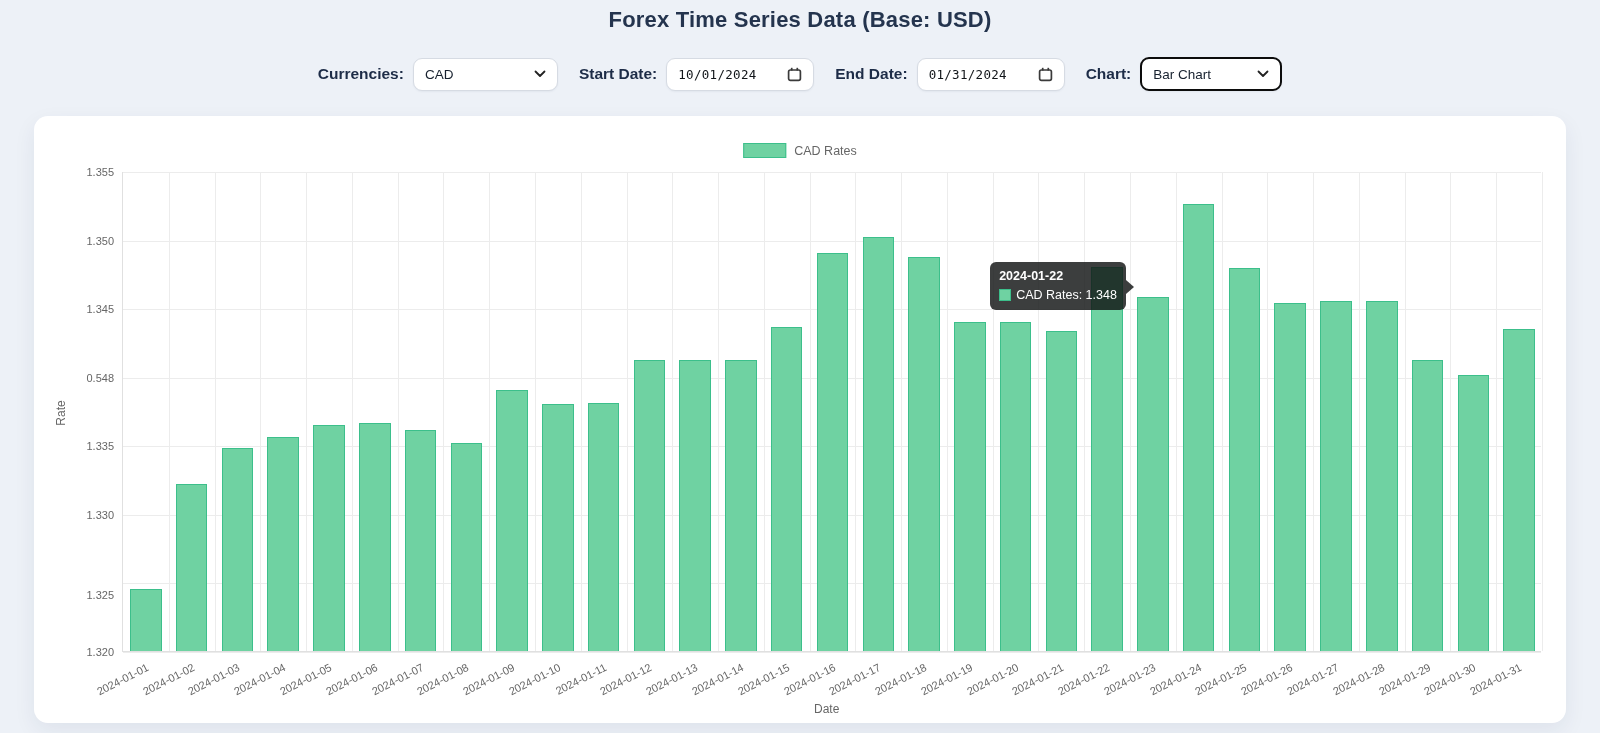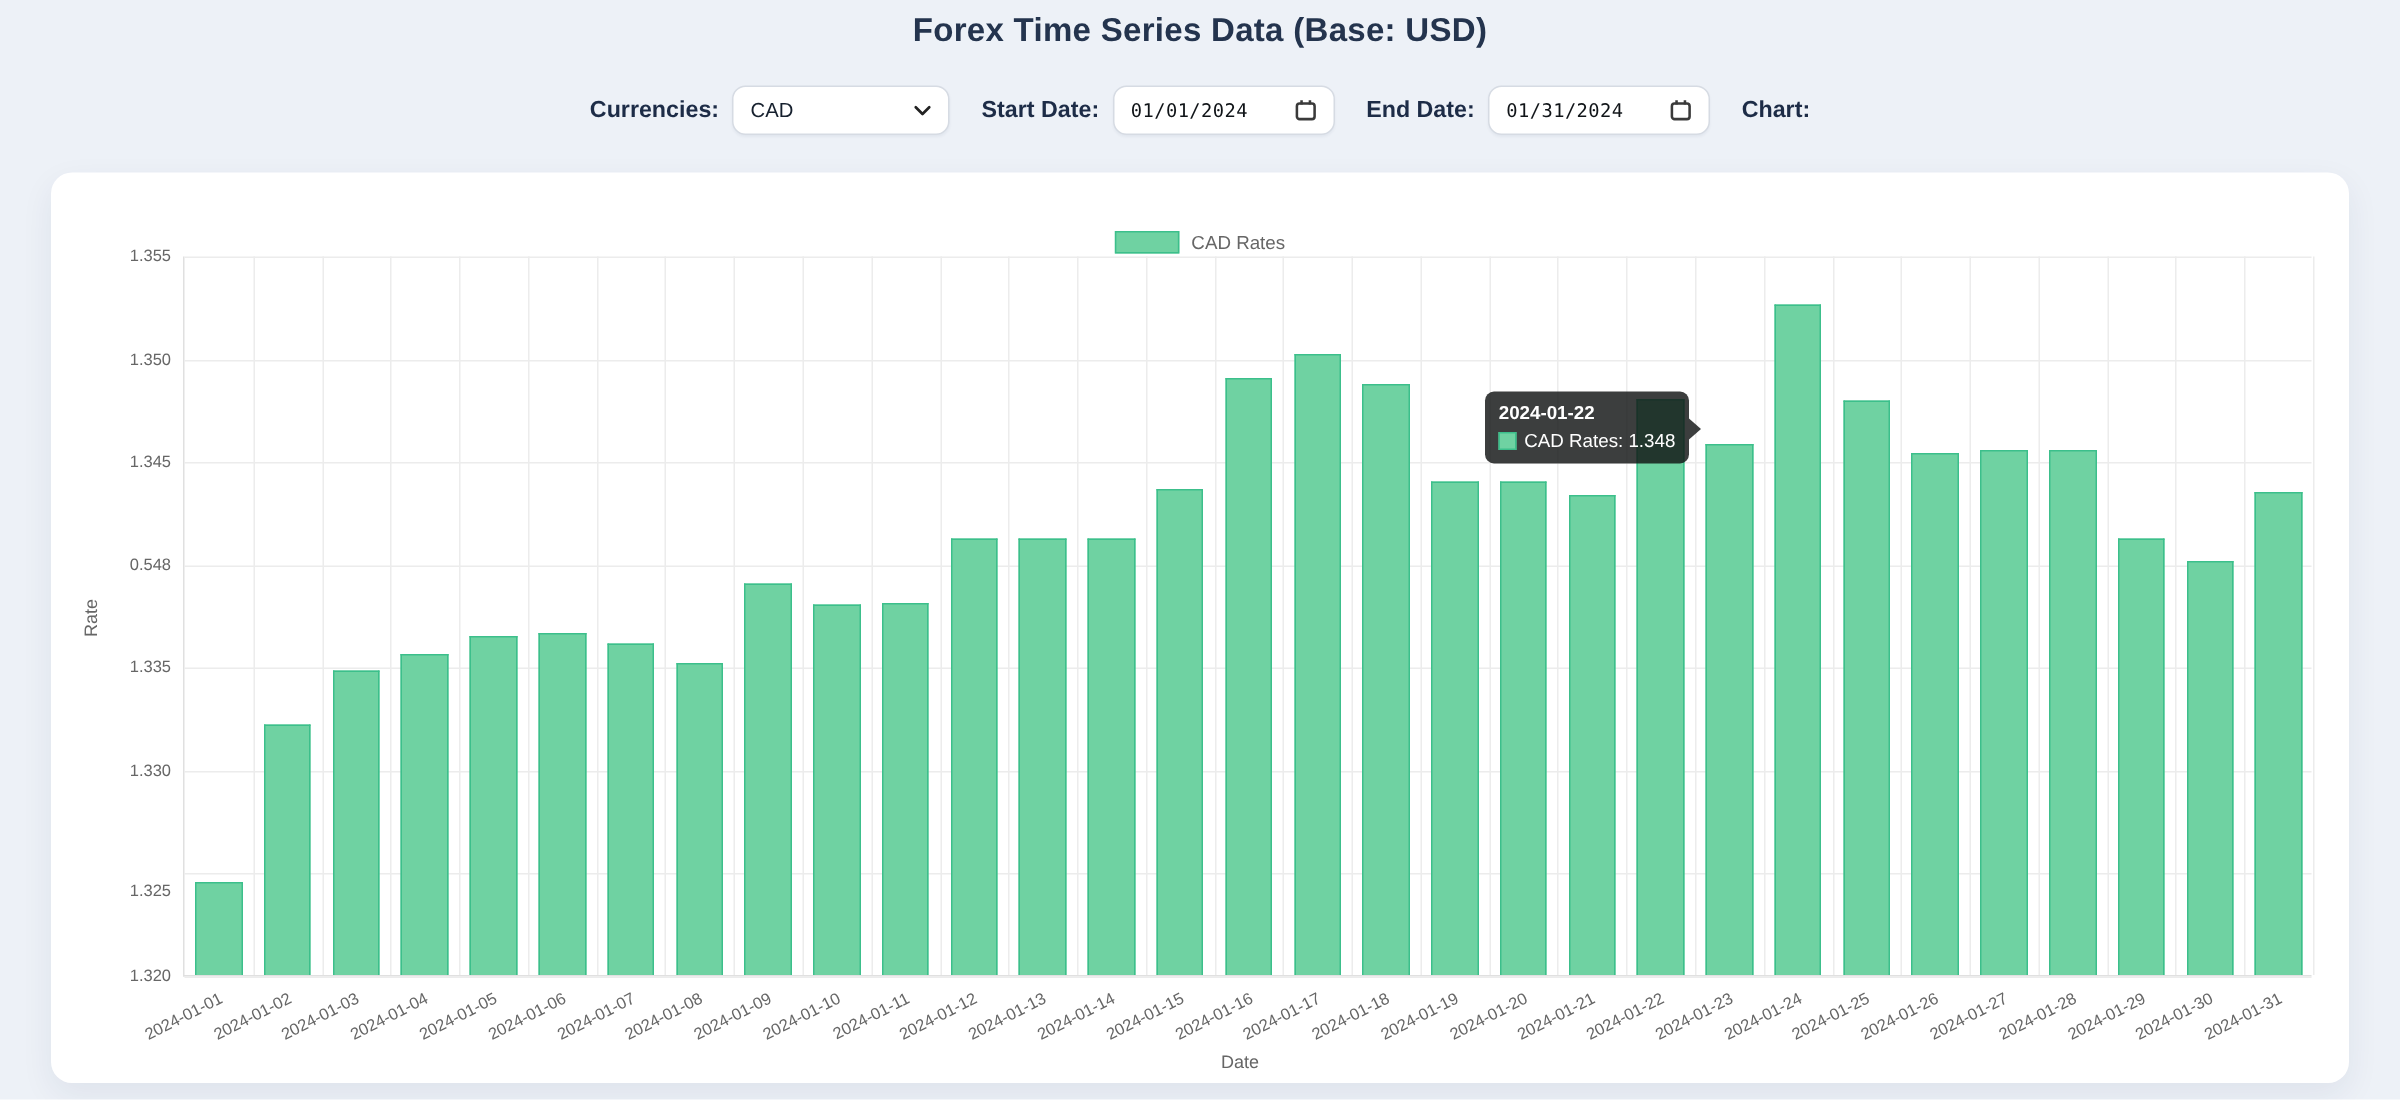--- a/index.html
+++ b/index.html
@@ -56,21 +56,21 @@
     position: relative;
     width: 1532px;
     height: 607px;
     margin: 25px auto 0 auto;
     background: var(--card-bg, #fff);
     border-radius: 14px;
     box-shadow: 0 8px 22px rgba(25,45,85,0.07);
   }
   .legend {
     position: absolute;
-    top: 39px; left: 50%;
+    top: 27px; left: 50%;
     transform: translateX(-50%);
     display: flex; align-items: center; gap: 8px;
     cursor: pointer;
   }
   .legend-box {
     width: 43px; height: 15px;
     background: var(--bar-fill, #6fd2a2);
     border: 1.5px solid var(--bar-border, #3cbf8b);
   }
   .legend-label { font-size: 12.5px; color: var(--label-text, #666); }
@@ -164,39 +164,45 @@
     <span class="ctrl-label">Currencies:</span>
     <div class="selectbox">
       <span>CAD</span>
       <svg class="chev" width="12" height="8" viewBox="0 0 12 8">
           <polyline points="1.5,1.5 6,6 10.5,1.5" fill="none" stroke="#222" stroke-width="1.8" stroke-linecap="round" stroke-linejoin="round"></polyline>
         </svg>
     </div>
 
     <span class="ctrl-label">Start Date:</span>
     <div class="datebox">
-      <span>01/01/2024</span>
+      <span>10/01/2024</span>
       <svg width="15" height="15" viewBox="0 0 15 15">
           <rect x="1.6" y="3" width="11.8" height="10.4" rx="1.8" fill="none" stroke="#3a3a3a" stroke-width="1.7"></rect>
           <line x1="4.7" y1="0.8" x2="4.7" y2="3.6" stroke="#3a3a3a" stroke-width="1.7"></line>
           <line x1="10.3" y1="0.8" x2="10.3" y2="3.6" stroke="#3a3a3a" stroke-width="1.7"></line>
         </svg>
     </div>
 
     <span class="ctrl-label">End Date:</span>
     <div class="datebox">
       <span>01/31/2024</span>
       <svg width="15" height="15" viewBox="0 0 15 15">
           <rect x="1.6" y="3" width="11.8" height="10.4" rx="1.8" fill="none" stroke="#3a3a3a" stroke-width="1.7"></rect>
           <line x1="4.7" y1="0.8" x2="4.7" y2="3.6" stroke="#3a3a3a" stroke-width="1.7"></line>
           <line x1="10.3" y1="0.8" x2="10.3" y2="3.6" stroke="#3a3a3a" stroke-width="1.7"></line>
         </svg>
     </div>
 
     <span class="ctrl-label">Chart:</span>
+    <div class="selectbox chart-select">
+      <span>Bar Chart</span>
+      <svg class="chev" width="12" height="8" viewBox="0 0 12 8">
+          <polyline points="1.5,1.5 6,6 10.5,1.5" fill="none" stroke="#222" stroke-width="1.8" stroke-linecap="round" stroke-linejoin="round"></polyline>
+        </svg>
+    </div>
   </div>
 
   <div class="card">
     <div class="legend">
       <span class="legend-box"></span>
       <span class="legend-label">CAD Rates</span>
     </div>
 
     <div class="plot" id="plot">
         <div class="gl-h" style="top: 480px;"></div>

